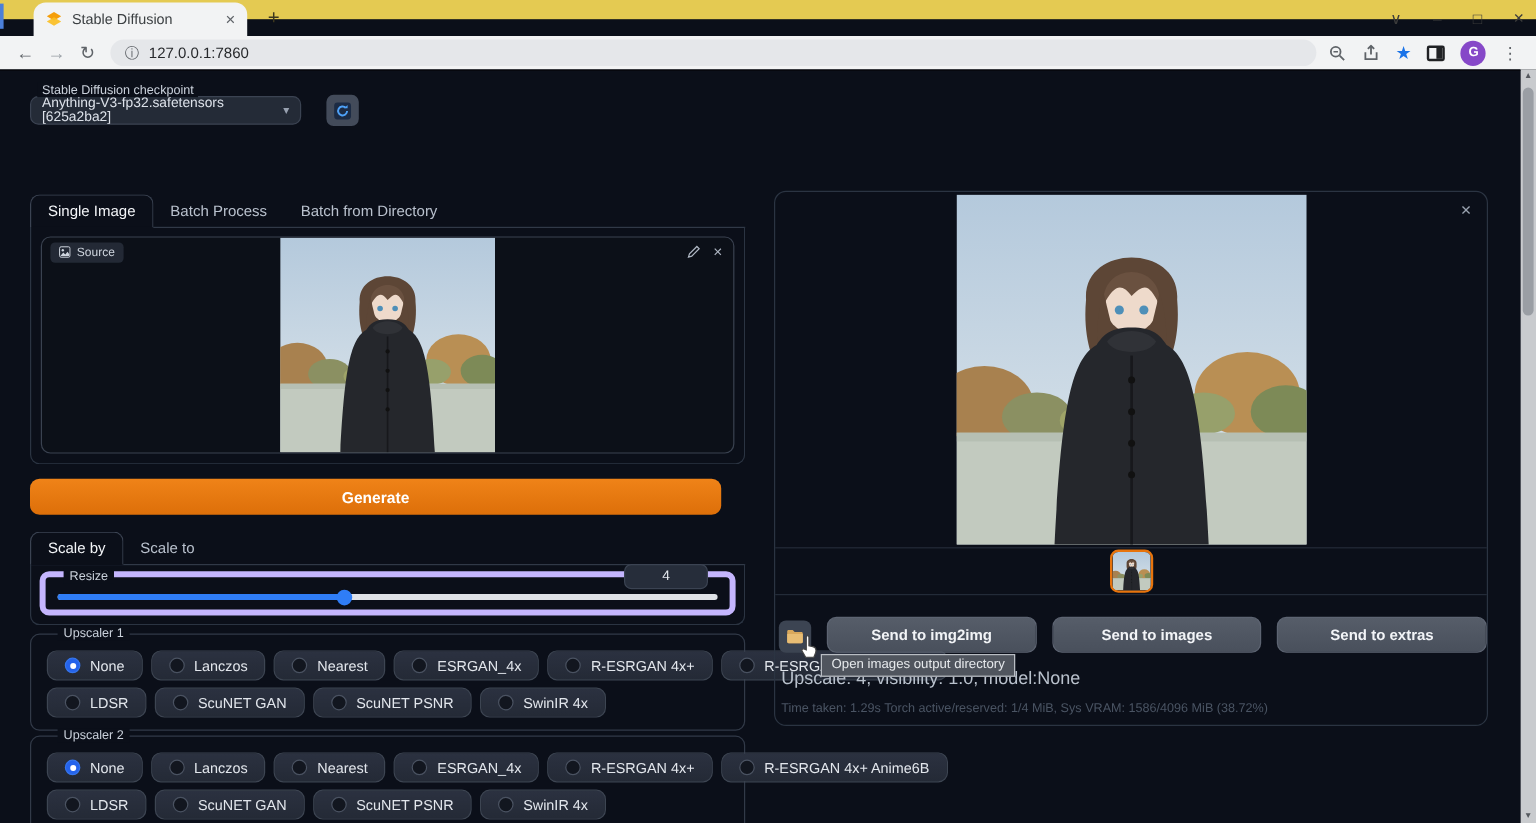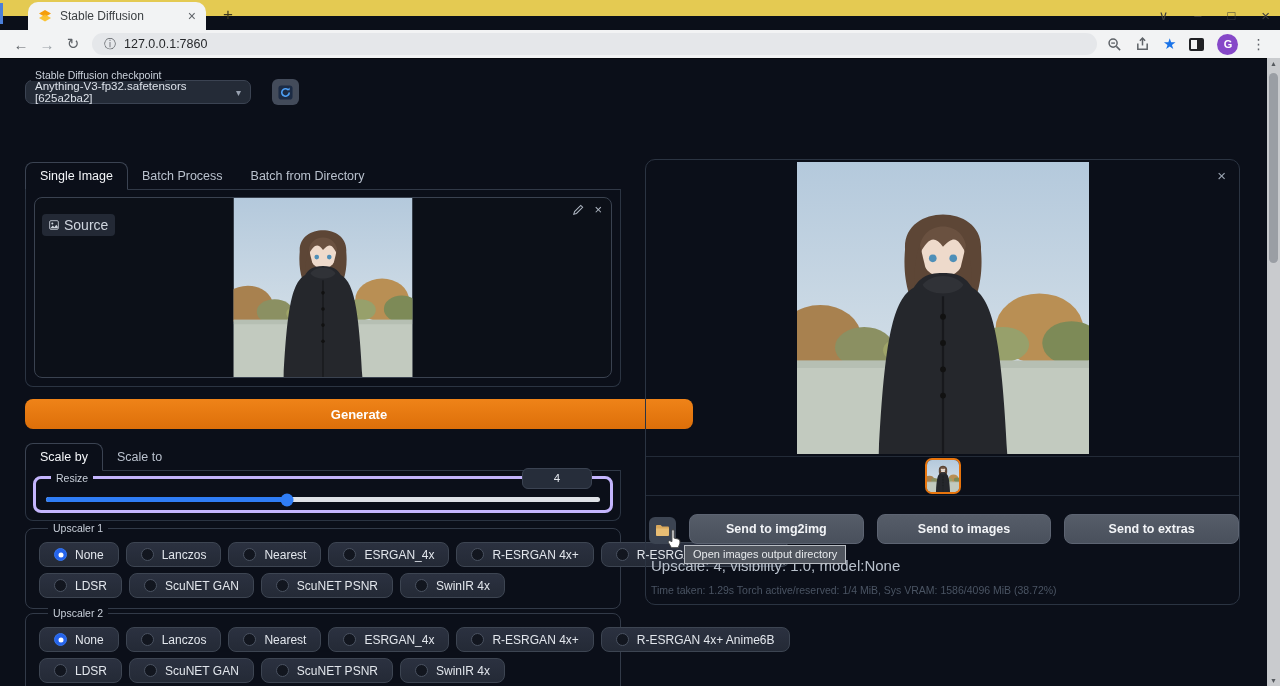--- a/index.html
+++ b/index.html
@@ -64,35 +64,35 @@
   #main-tabs { position:absolute; left:25px; top:60px; width:1230px; }
   #mode-tabs { position:absolute; left:25px; top:103px; width:596px; }
   #scale-tabs { position:absolute; left:25px; top:384px; width:596px; }
 
   
   #source-panel { position:absolute; left:25px; top:130px; width:596px; height:198px;
                   border:1px solid #2b3442; border-top:none; border-radius:0 0 8px 8px; }
   #drop-area { position:absolute; left:8px; right:8px; top:8px; bottom:8px; background:#0c1018;
                border:1px solid #3a4250; border-radius:8px; }
   #source-chip { position:absolute; left:7px; top:4px; background:rgba(38,44,56,.9); border-radius:4px;
-                 padding:3px 7px; display:flex; align-items:center; gap:5px; font-size:14px; color:#cfd5de;margin-top:12px; }
+                 padding:3px 7px; display:flex; gap:5px; font-size:10px; color:#cfd5de; }
   #source-img { position:absolute; left:50%; transform:translateX(-50%); top:0; width:182px; height:100%; }
   #src-actions { position:absolute; right:9px; top:5px; display:flex; gap:10px; align-items:center; color:#aeb6c2; }
   #src-actions .xg { font-size:13px; line-height:1; }
 
   
-  #generate-btn { position:absolute; left:25px; top:340px; width:668px; height:30px; border-radius:8px;
+  #generate-btn { position:absolute; left:25px; top:340px; width:576px; height:30px; border-radius:8px;
                   background:linear-gradient(180deg,#ef8318,#dd6f09); color:#fff; font-weight:bold;
                   font-size:13px; display:flex; align-items:center; justify-content:center; }
 
   
   #resize-panel { position:absolute; left:25px; top:411px; width:596px; height:51px;
                   border:1px solid #2b3442; border-top:none; border-radius:0 0 8px 8px; }
   #slider-block { position:absolute; left:7px; right:7px; top:6px; bottom:7px;
-                  border:3px solid #c4b5fd; border-radius:8px; }
+                  border:5px solid #c4b5fd; border-radius:8px; }
   #slider-block .legend { left:15px; }
   #resize-input { position:absolute; right:18px; top:-11px; width:70px; height:21px; background:#262d3a;
                   border:1px solid #3b4352; border-radius:6px; text-align:center; font-size:11.5px;
                   color:#e5e9ef; line-height:19px; }
   #slider-track { position:absolute; left:10px; right:10px; bottom:8px; height:5px; border-radius:3px; background:#dfe2e7; }
   #slider-fill { width:43.5%; height:100%; background:#2f7df6; border-radius:3px; }
   #slider-handle { position:absolute; left:43.5%; top:50%; transform:translate(-50%,-50%);
                    width:13px; height:13px; border-radius:50%; background:#2f7df6; }
 
   

